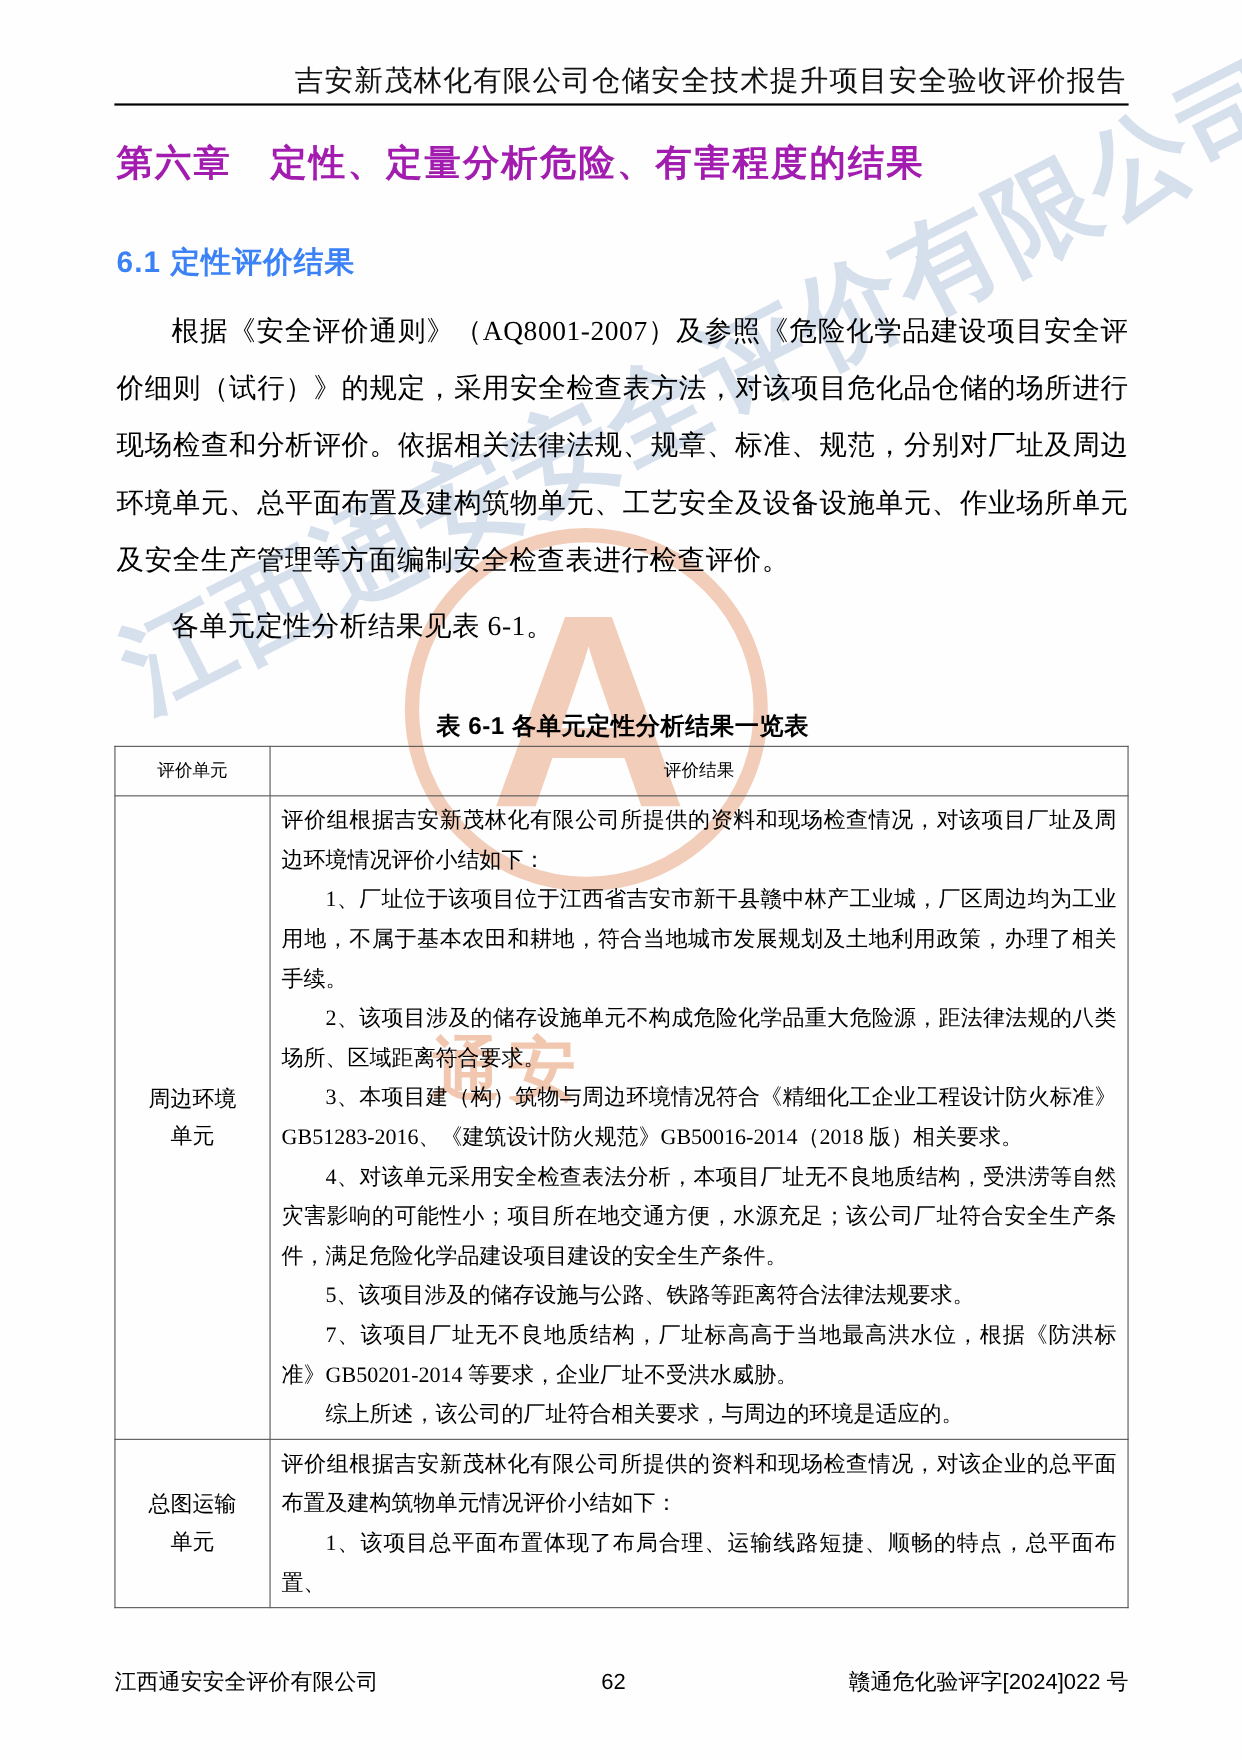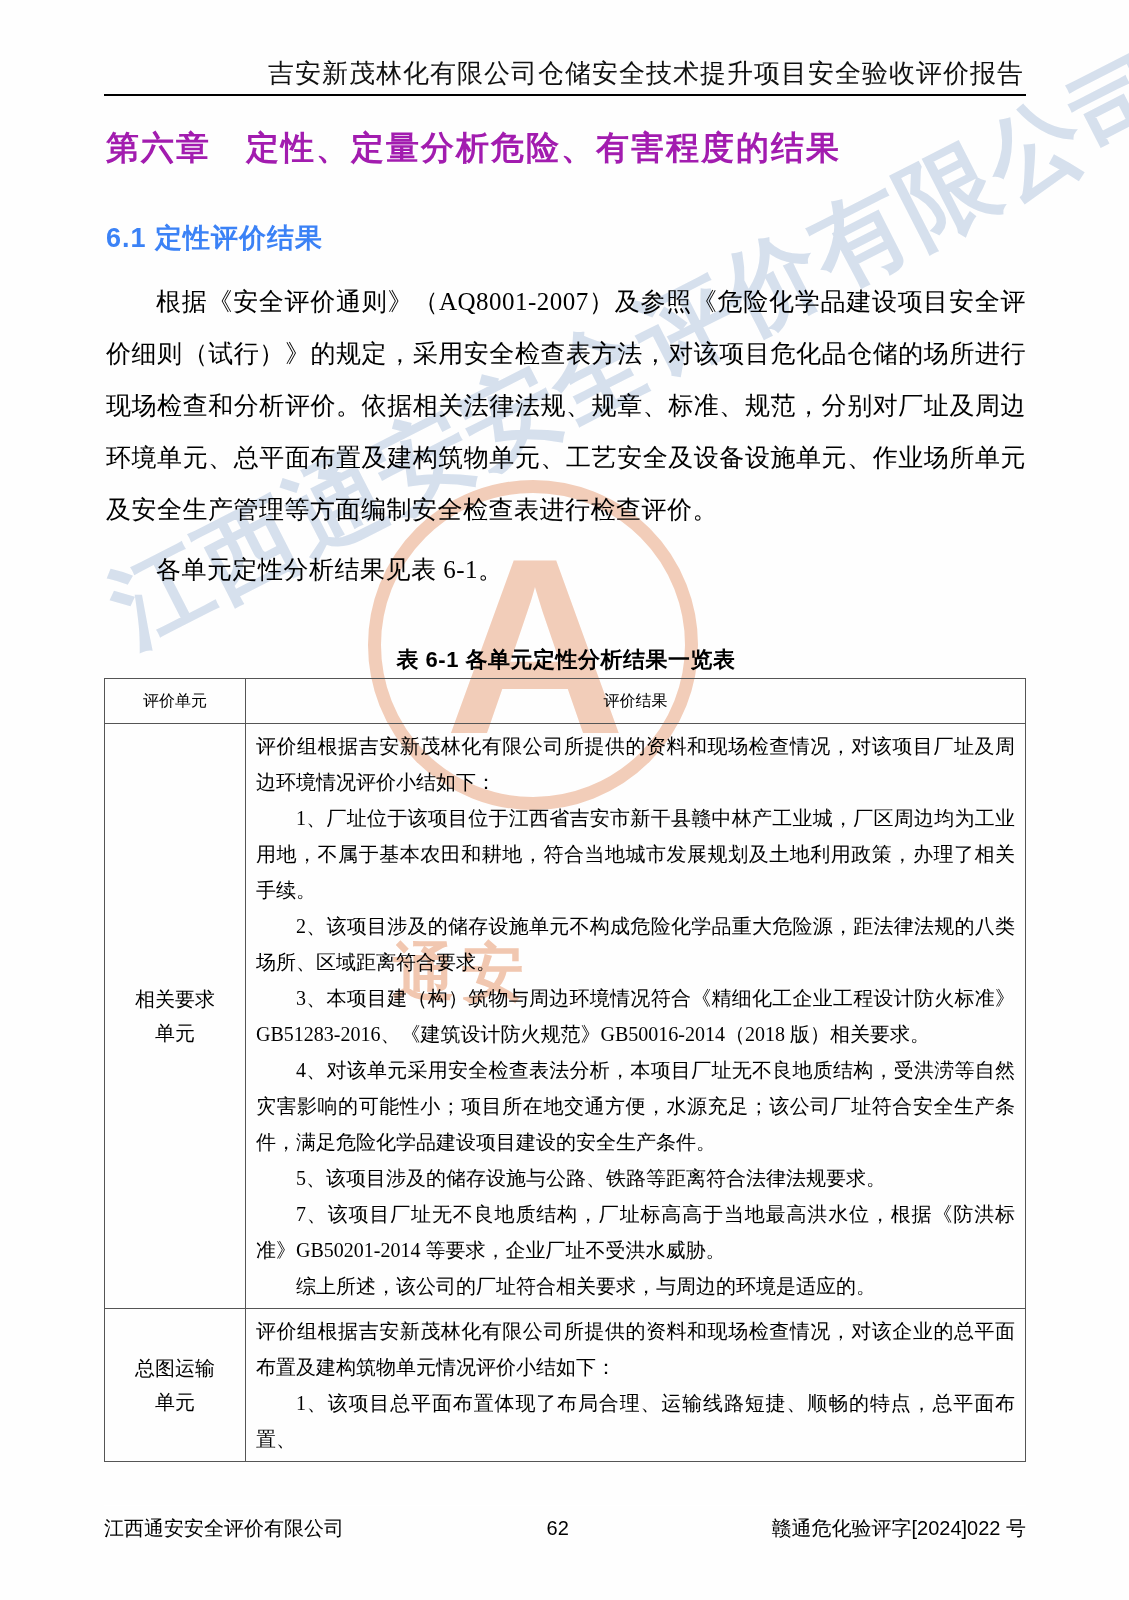--- a/index.html
+++ b/index.html
@@ -256,21 +256,21 @@
     <div class="table-caption">表 6-1 各单元定性分析结果一览表</div>
 
     <table class="main-table">
       <tbody>
           <tr>
         <th class="unit-cell">评价单元</th>
         <th>评价结果</th>
       </tr>
       <tr>
         <td class="unit-cell">
-          <div>相关要求</div>
+          <div>周边环境</div>
           <div>单元</div>
         </td>
         <td class="result-cell">
           <p class="noindent">评价组根据吉安新茂林化有限公司所提供的资料和现场检查情况，对该项目厂址及周边环境情况评价小结如下：</p>
           <p>1、厂址位于该项目位于江西省吉安市新干县赣中林产工业城，厂区周边均为工业用地，不属于基本农田和耕地，符合当地城市发展规划及土地利用政策，办理了相关手续。</p>
           <p>2、该项目涉及的储存设施单元不构成危险化学品重大危险源，距法律法规的八类场所、区域距离符合要求。</p>
           <p>3、本项目建（构）筑物与周边环境情况符合《精细化工企业工程设计防火标准》GB51283-2016、《建筑设计防火规范》GB50016-2014（2018 版）相关要求。</p>
           <p>4、对该单元采用安全检查表法分析，本项目厂址无不良地质结构，受洪涝等自然灾害影响的可能性小；项目所在地交通方便，水源充足；该公司厂址符合安全生产条件，满足危险化学品建设项目建设的安全生产条件。</p>
           <p>5、该项目涉及的储存设施与公路、铁路等距离符合法律法规要求。</p>
           <p>7、该项目厂址无不良地质结构，厂址标高高于当地最高洪水位，根据《防洪标准》GB50201-2014 等要求，企业厂址不受洪水威胁。</p>

